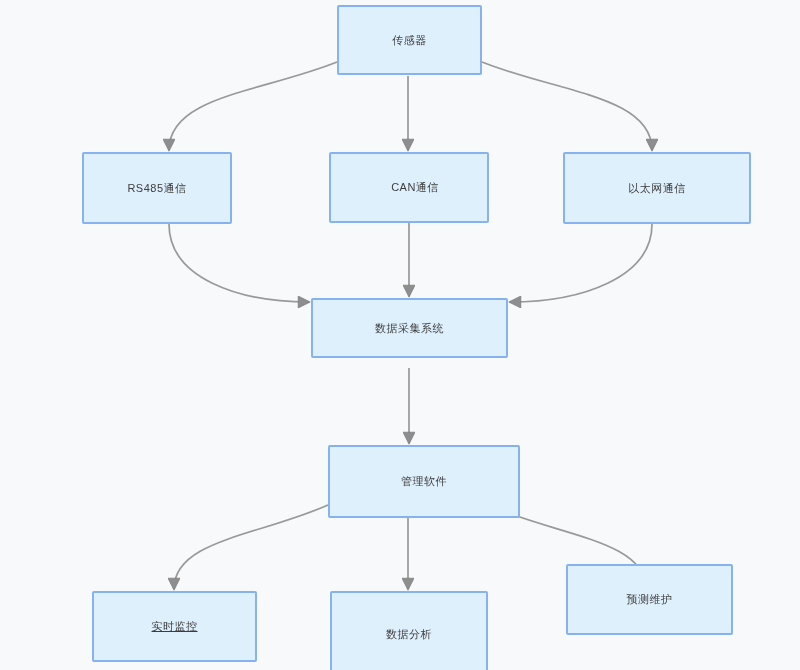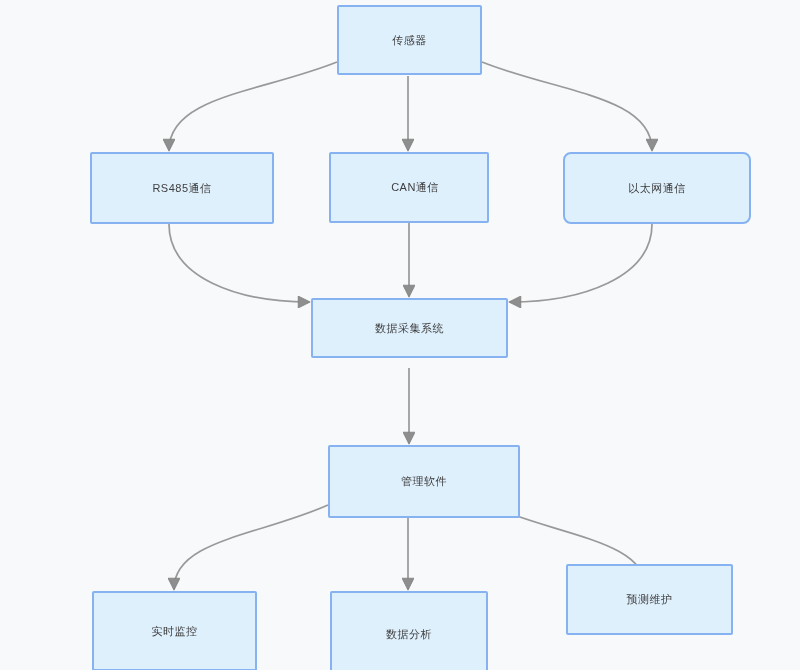--- a/index.html
+++ b/index.html
@@ -66,36 +66,36 @@
         <path d="M409 368 L409 443" class="edge" marker-end="url(#arrow)"></path>
         <path d="M328 505 C258 536 174 540 174 589" class="edge" marker-end="url(#arrow)"></path>
         <path d="M408 518 L408 589" class="edge" marker-end="url(#arrow)"></path>
         <path d="M488 505 C558 536 646 540 646 589" class="edge" marker-end="url(#arrow)"></path>
       </g>
   </svg>
   <div id="nodes-layer">
       <div class="node" style="left: 337px; top: 5px; width: 145px; height: 70px;">
         <span>传感器</span>
       </div>
-      <div class="node" style="left: 90px; top: 152px; width: 184px; height: 72px;">
+      <div class="node" style="left: 82px; top: 152px; width: 150px; height: 72px;">
         <span>RS485通信</span>
       </div>
       <div class="node" style="left: 329px; top: 152px; width: 160px; height: 71px; padding-left: 12px;">
         <span>CAN通信</span>
       </div>
-      <div class="node" style="left: 563px; top: 152px; width: 188px; height: 72px; border-radius: 8px;">
+      <div class="node" style="left: 563px; top: 152px; width: 188px; height: 72px;">
         <span>以太网通信</span>
       </div>
       <div class="node" style="left: 311px; top: 298px; width: 197px; height: 60px;">
         <span>数据采集系统</span>
       </div>
       <div class="node" style="left: 328px; top: 445px; width: 192px; height: 73px;">
         <span>管理软件</span>
       </div>
-      <div class="node" style="left: 92px; top: 591px; width: 165px; height: 80px;">
+      <div class="node" style="left: 92px; top: 591px; width: 165px; height: 71px; text-decoration: underline;">
         <span>实时监控</span>
       </div>
       <div class="node" style="left: 330px; top: 591px; width: 158px; height: 86px;">
         <span>数据分析</span>
       </div>
       <div class="node" style="left: 566px; top: 564px; width: 167px; height: 71px;">
         <span>预测维护</span>
       </div>
     </div>
 </div>

